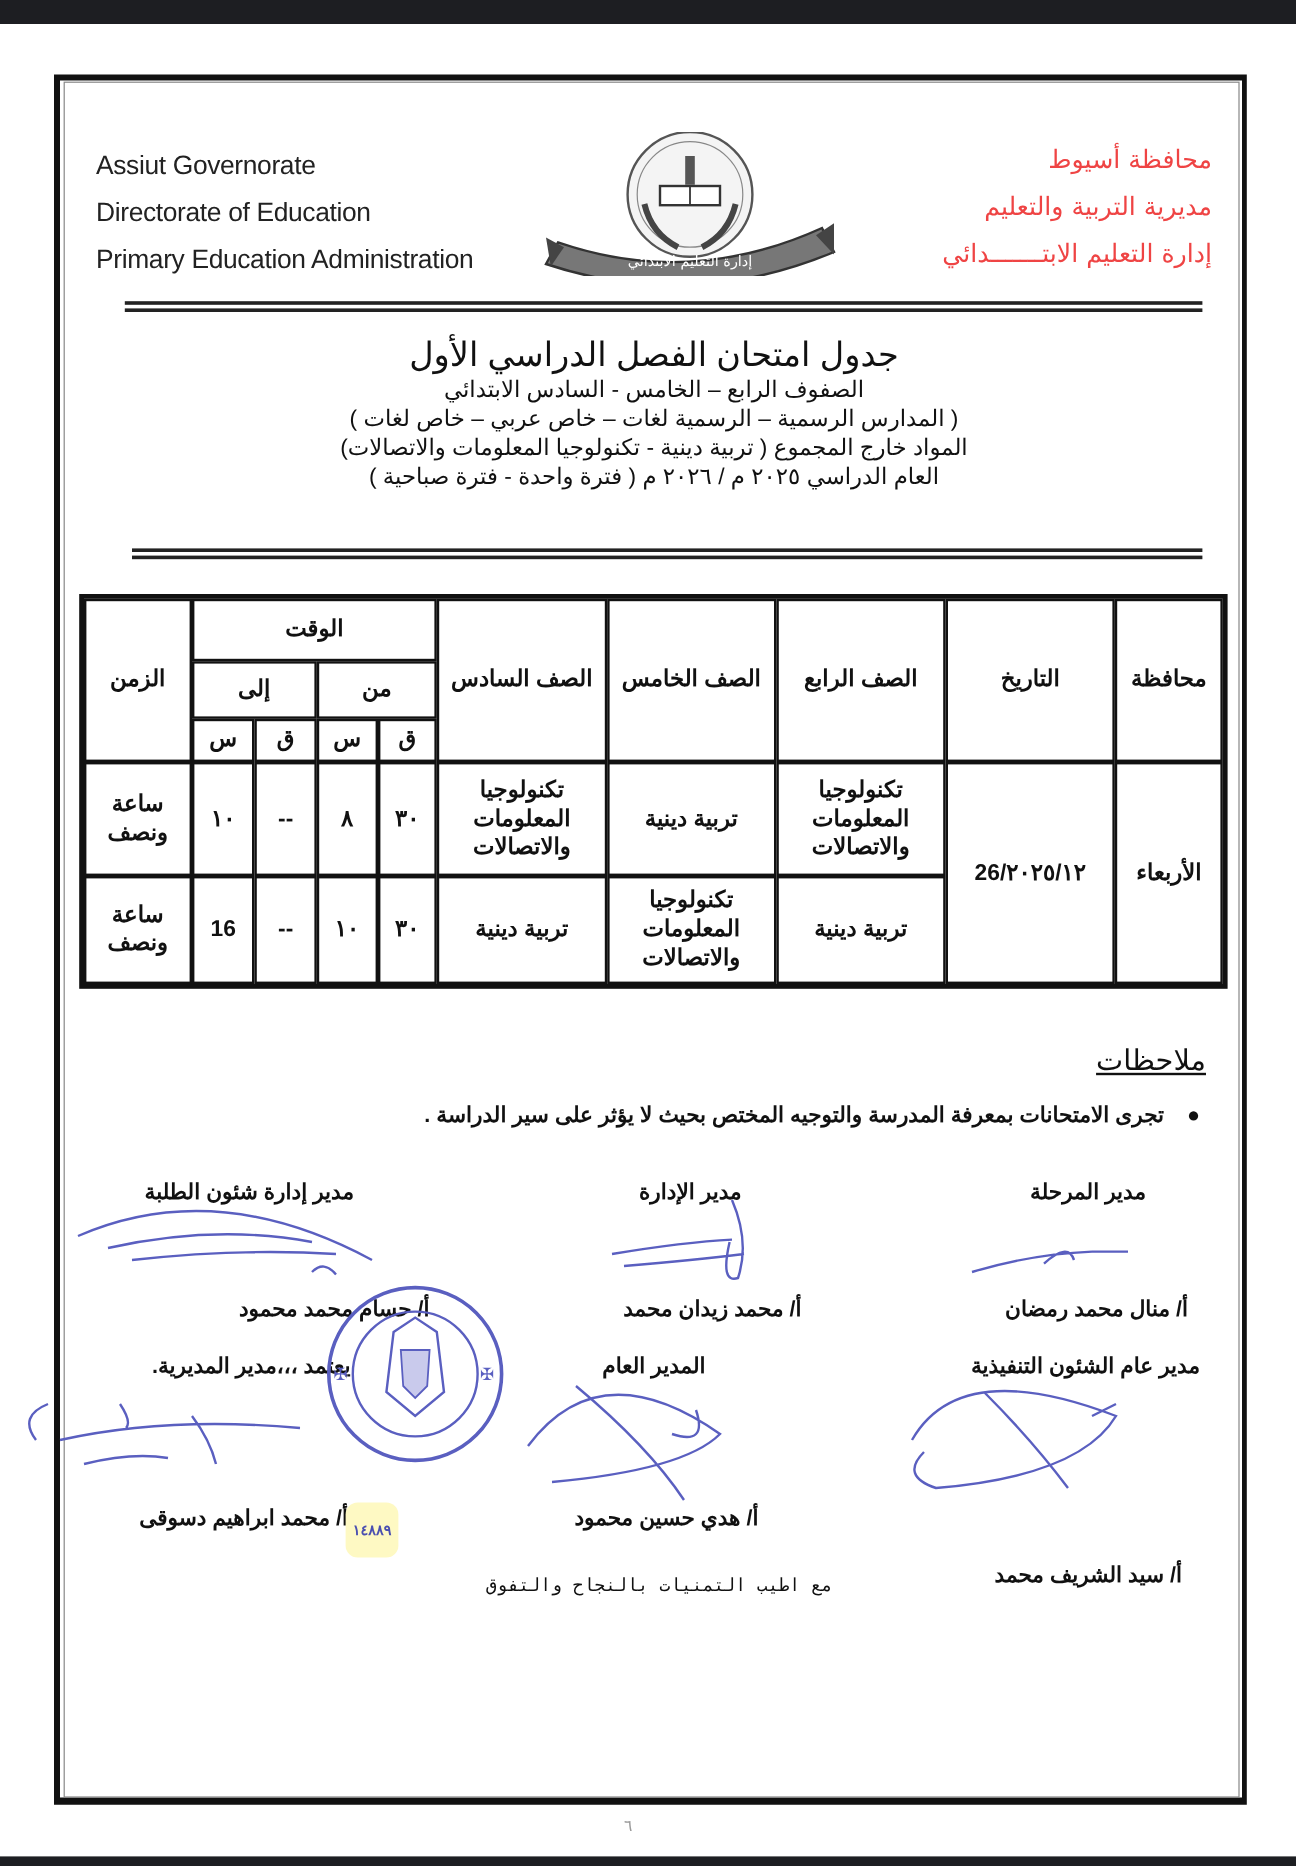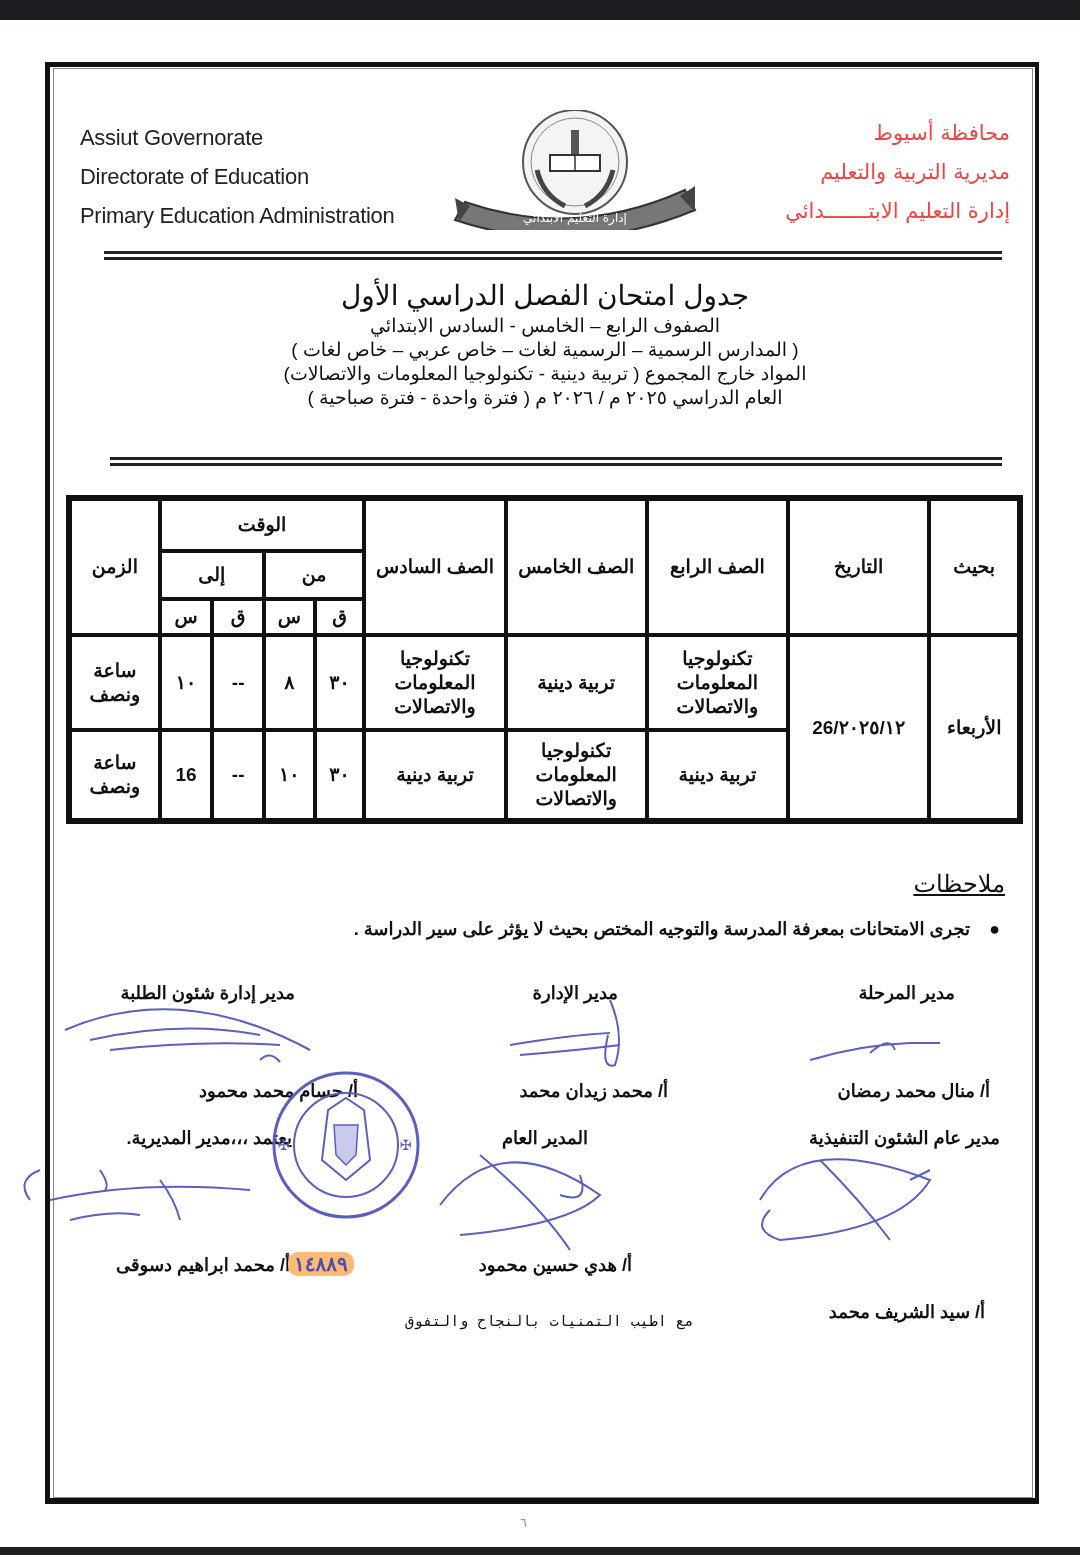--- a/index.html
+++ b/index.html
@@ -96,21 +96,21 @@
       <col style="width:142px">
       <col style="width:142px">
     <col style="width:50px">
       <col style="width:51px">
       <col style="width:52px">
       <col style="width:53px">
       <col style="width:90px">
   </colgroup>
   <tbody>
       <tr style="height:52px">
-    <th rowspan="3">بحيث</th>
+    <th rowspan="3">محافظة</th>
     <th rowspan="3">التاريخ</th>
     <th rowspan="3">الصف الرابع</th>
     <th rowspan="3">الصف الخامس</th>
     <th rowspan="3">الصف السادس</th>
     <th colspan="4">الوقت</th>
     <th rowspan="3">الزمن</th>
   </tr>
   <tr style="height:48px">
     <th colspan="2">من</th>
     <th colspan="2">إلى</th>
@@ -161,21 +161,21 @@
 <div class="sig" style="right:722px; top:1080px;">أ/  حسام محمد محمود</div>
 
 <div class="sig" style="right:80px; top:1127px;">مدير عام الشئون التنفيذية</div>
 <div class="sig" style="right:492px; top:1127px;">المدير العام</div>
 <div class="sig" style="right:788px; top:1127px;">يعتمد ،،،مدير المديرية.</div>
 
 <div class="sig" style="right:95px; top:1301px;">أ/ سيد الشريف  محمد</div>
 <div class="sig" style="right:448px; top:1254px;">أ/ هدي حسين محمود</div>
 <div class="sig" style="right:790px; top:1254px;">أ/ محمد ابراهيم دسوقى</div>
 
-<div class="sig" style="left:288px; top:1252px; background:#fdba74; color:#4a4fb0; border-radius:10px; padding:0 6px; font-size:20px;">١٤٨٨٩</div>
+<div class="sig" style="left:288px; top:1252px; background:#fef9c3; color:#4a4fb0; border-radius:10px; padding:16px 6px; font-size:12px;">١٤٨٨٩</div>
 
 <svg class="svgabs" style="left:258px; top:1070px; width:180px; height:150px;" viewBox="0 0 180 150">
   <circle cx="88" cy="75" r="72" fill="none" stroke="#5a5fc0" stroke-width="3"></circle>
   <circle cx="88" cy="75" r="52" fill="none" stroke="#5a5fc0" stroke-width="2"></circle>
   <path d="M70 40 L88 28 L106 40 L112 90 L88 110 L64 90 Z" fill="none" stroke="#5a5fc0" stroke-width="2"></path>
   <path d="M76 55 L100 55 L98 85 L88 95 L78 85 Z" fill="#c9caec" stroke="#5a5fc0" stroke-width="1.5"></path>
   <text x="20" y="80" fill="#5a5fc0" font-size="14">✠</text>
   <text x="142" y="80" fill="#5a5fc0" font-size="14">✠</text>
 </svg>
 

